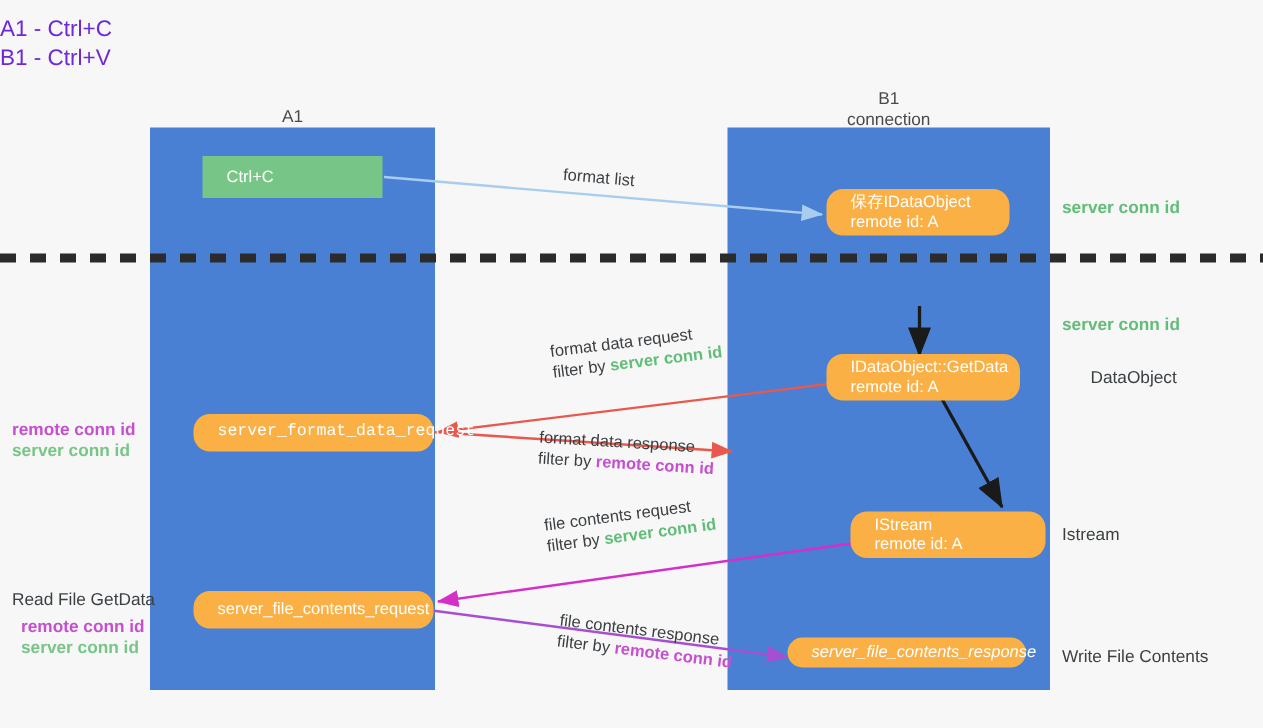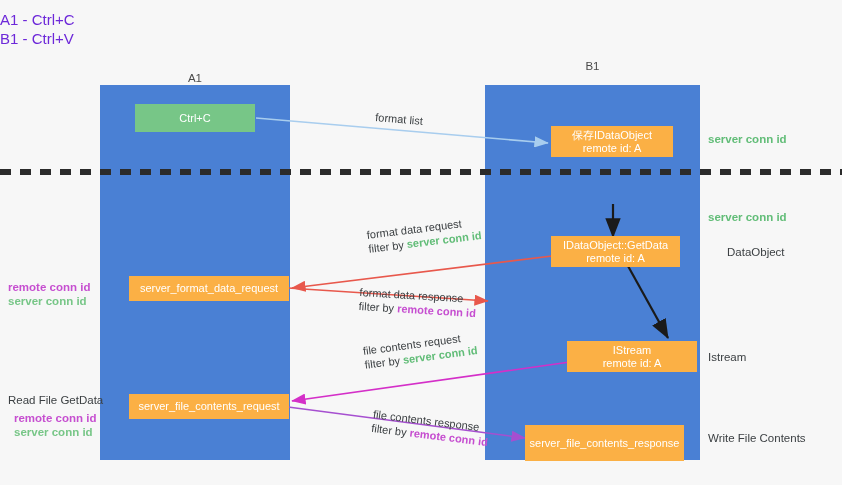--- a/index.html
+++ b/index.html
@@ -33,26 +33,26 @@
   .lane {
     position: absolute; background: #4a80d4; top: 85px; height: 375px;
   }
   #lane-a { left: 100px; width: 190px; }
   #lane-b { left: 485px; width: 215px; }
 
   
   .node {
     position: absolute;
     display: flex; flex-direction: column;
-    align-items: center; justify-content: center;
+    align-items: flex-start; justify-content: center;
     color: #ffffff; font-size: 11px; line-height: 13px;
     text-align: center; padding: 2px 16px;
   }
   .node.green  { background: #77c687; }
-  .node.orange { background: #fbb045; }
+  .node.orange { background: #fbb045; border-radius: 11px; }
   .node .sub { display: block; font-size: 11px; }
 
   
   .caption {
     position: absolute; font-size: 11.5px; line-height: 14px;
     color: #3c4043; white-space: nowrap;
   }
   .caption.green  { color: #62bd78; font-weight: bold; }
   .cap-stack { position: absolute; white-space: nowrap; }
   .cap-stack div { font-size: 11.5px; line-height: 14px; font-weight: bold; }
@@ -86,20 +86,21 @@
   <div class="title">
     <div>A1 - Ctrl+C</div>
     <div>B1 - Ctrl+V</div>
   </div>
 
   <div class="lane-head" style="left:100px; top:59px; width:190px;margin-top:12px;">
     <span>A1</span>
   </div>
   <div class="lane-head" style="left:485px; top:59px; width:215px;">
     <span>B1</span>
+    <span class="l2">connection</span>
   </div>
 
   <div class="lane" id="lane-a"></div>
   <div class="lane" id="lane-b"></div>
 
   <svg id="wires">
     <defs>
       <marker id="ah-blue" markerWidth="9" markerHeight="7" refX="8.5" refY="3.5" orient="auto">
         <polygon points="0 0, 9 3.5, 0 7" fill="#a8cdee"></polygon>
       </marker>
@@ -142,35 +143,35 @@
     <span>保存IDataObject</span>
     <span class="sub">remote id: A</span>
   </div>
 
 
   <div class="node orange" style="left:551px; top:236px; width:129px; height:31px;">
     <span>IDataObject::GetData</span>
     <span class="sub">remote id: A</span>
   </div>
 
-  <div class="node orange" style="left:129px; top:276px; width:160px; height:25px;">
+  <div class="node orange" style="left:129px; top:276px; width:160px; height:25px;font-family:Liberation Mono, monospace;">
     <span>server_format_data_request</span>
   </div>
 
 
   <div class="node orange" style="left:567px; top:341px; width:130px; height:31px;">
     <span>IStream</span>
     <span class="sub">remote id: A</span>
   </div>
 
   <div class="node orange" style="left:129px; top:394px; width:160px; height:25px;">
     <span>server_file_contents_request</span>
   </div>
 
-  <div class="node orange" style="left:525px; top:425px; width:159px; height:36px;">
+  <div class="node orange" style="left:525px; top:425px; width:159px; height:20px;font-style:italic;">
     <span>server_file_contents_response</span>
   </div>
 
   <div class="caption green" style="left:708px; top:132px;">server conn id</div>
   <div class="caption green" style="left:708px; top:210px;">server conn id</div>
   <div class="caption" style="left:708px; top:245px;margin-left:19px;">DataObject</div>
   <div class="caption" style="left:708px; top:350px;">Istream</div>
   <div class="caption" style="left:708px; top:431px;">Write File Contents</div>
 
   <div class="cap-stack" style="left:8px; top:280px;">

